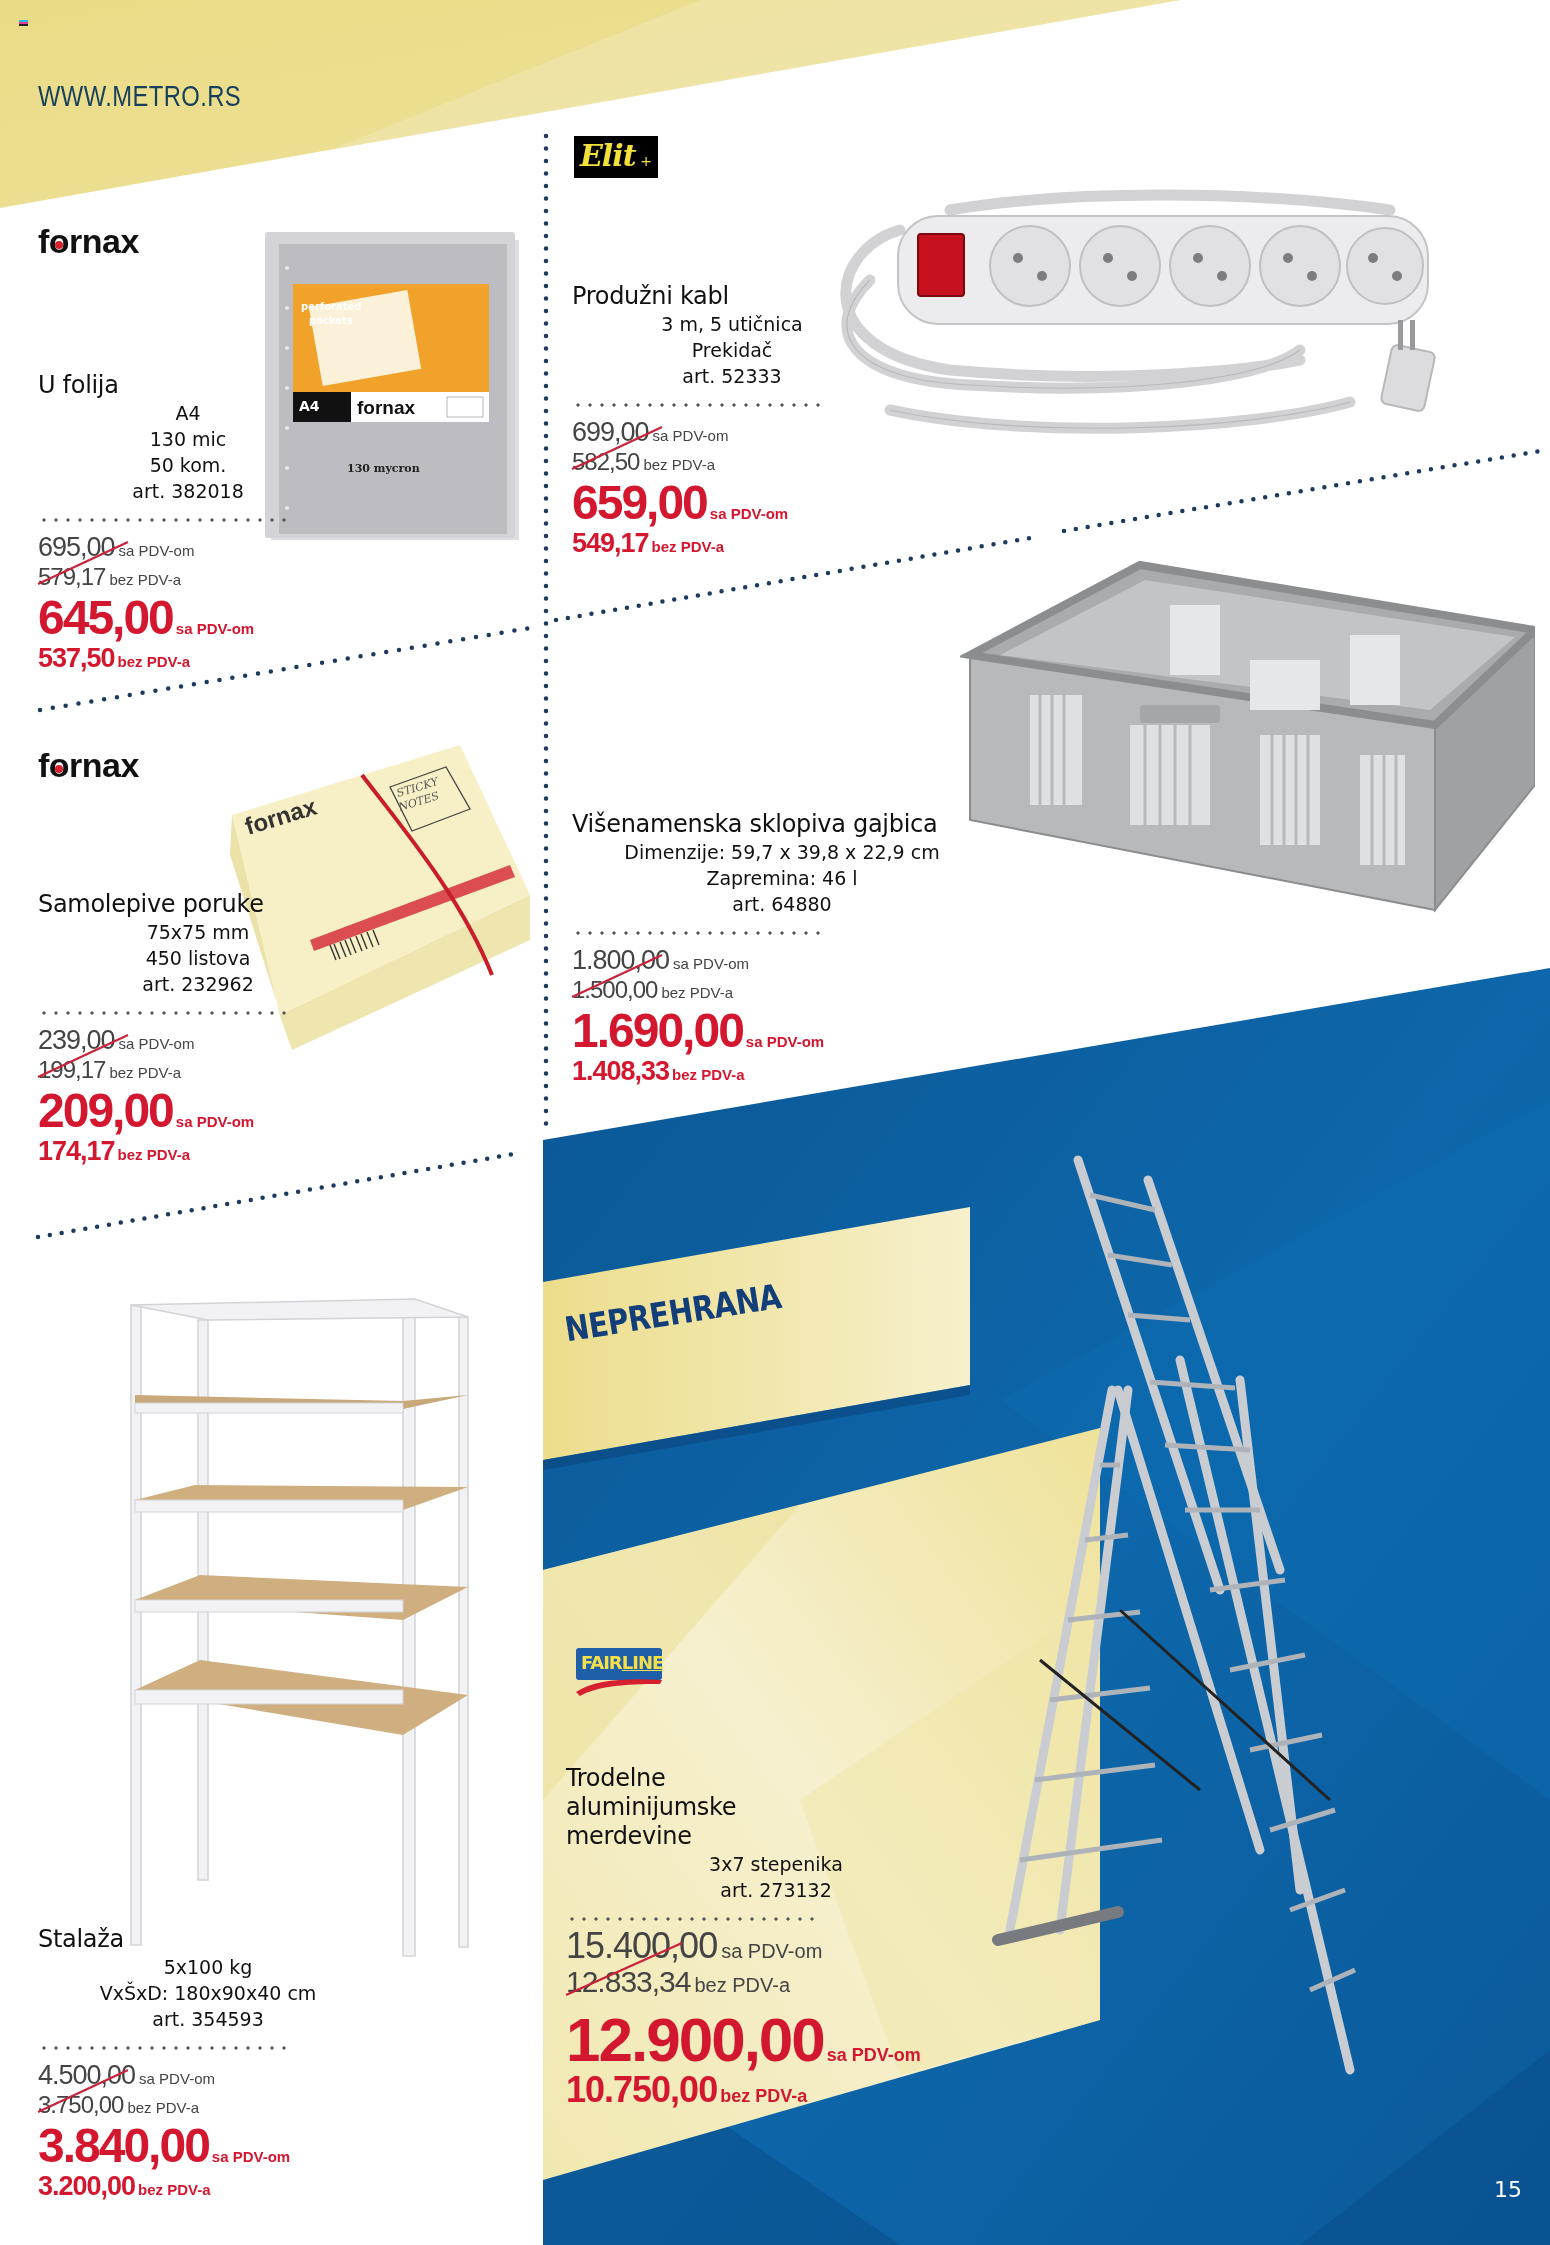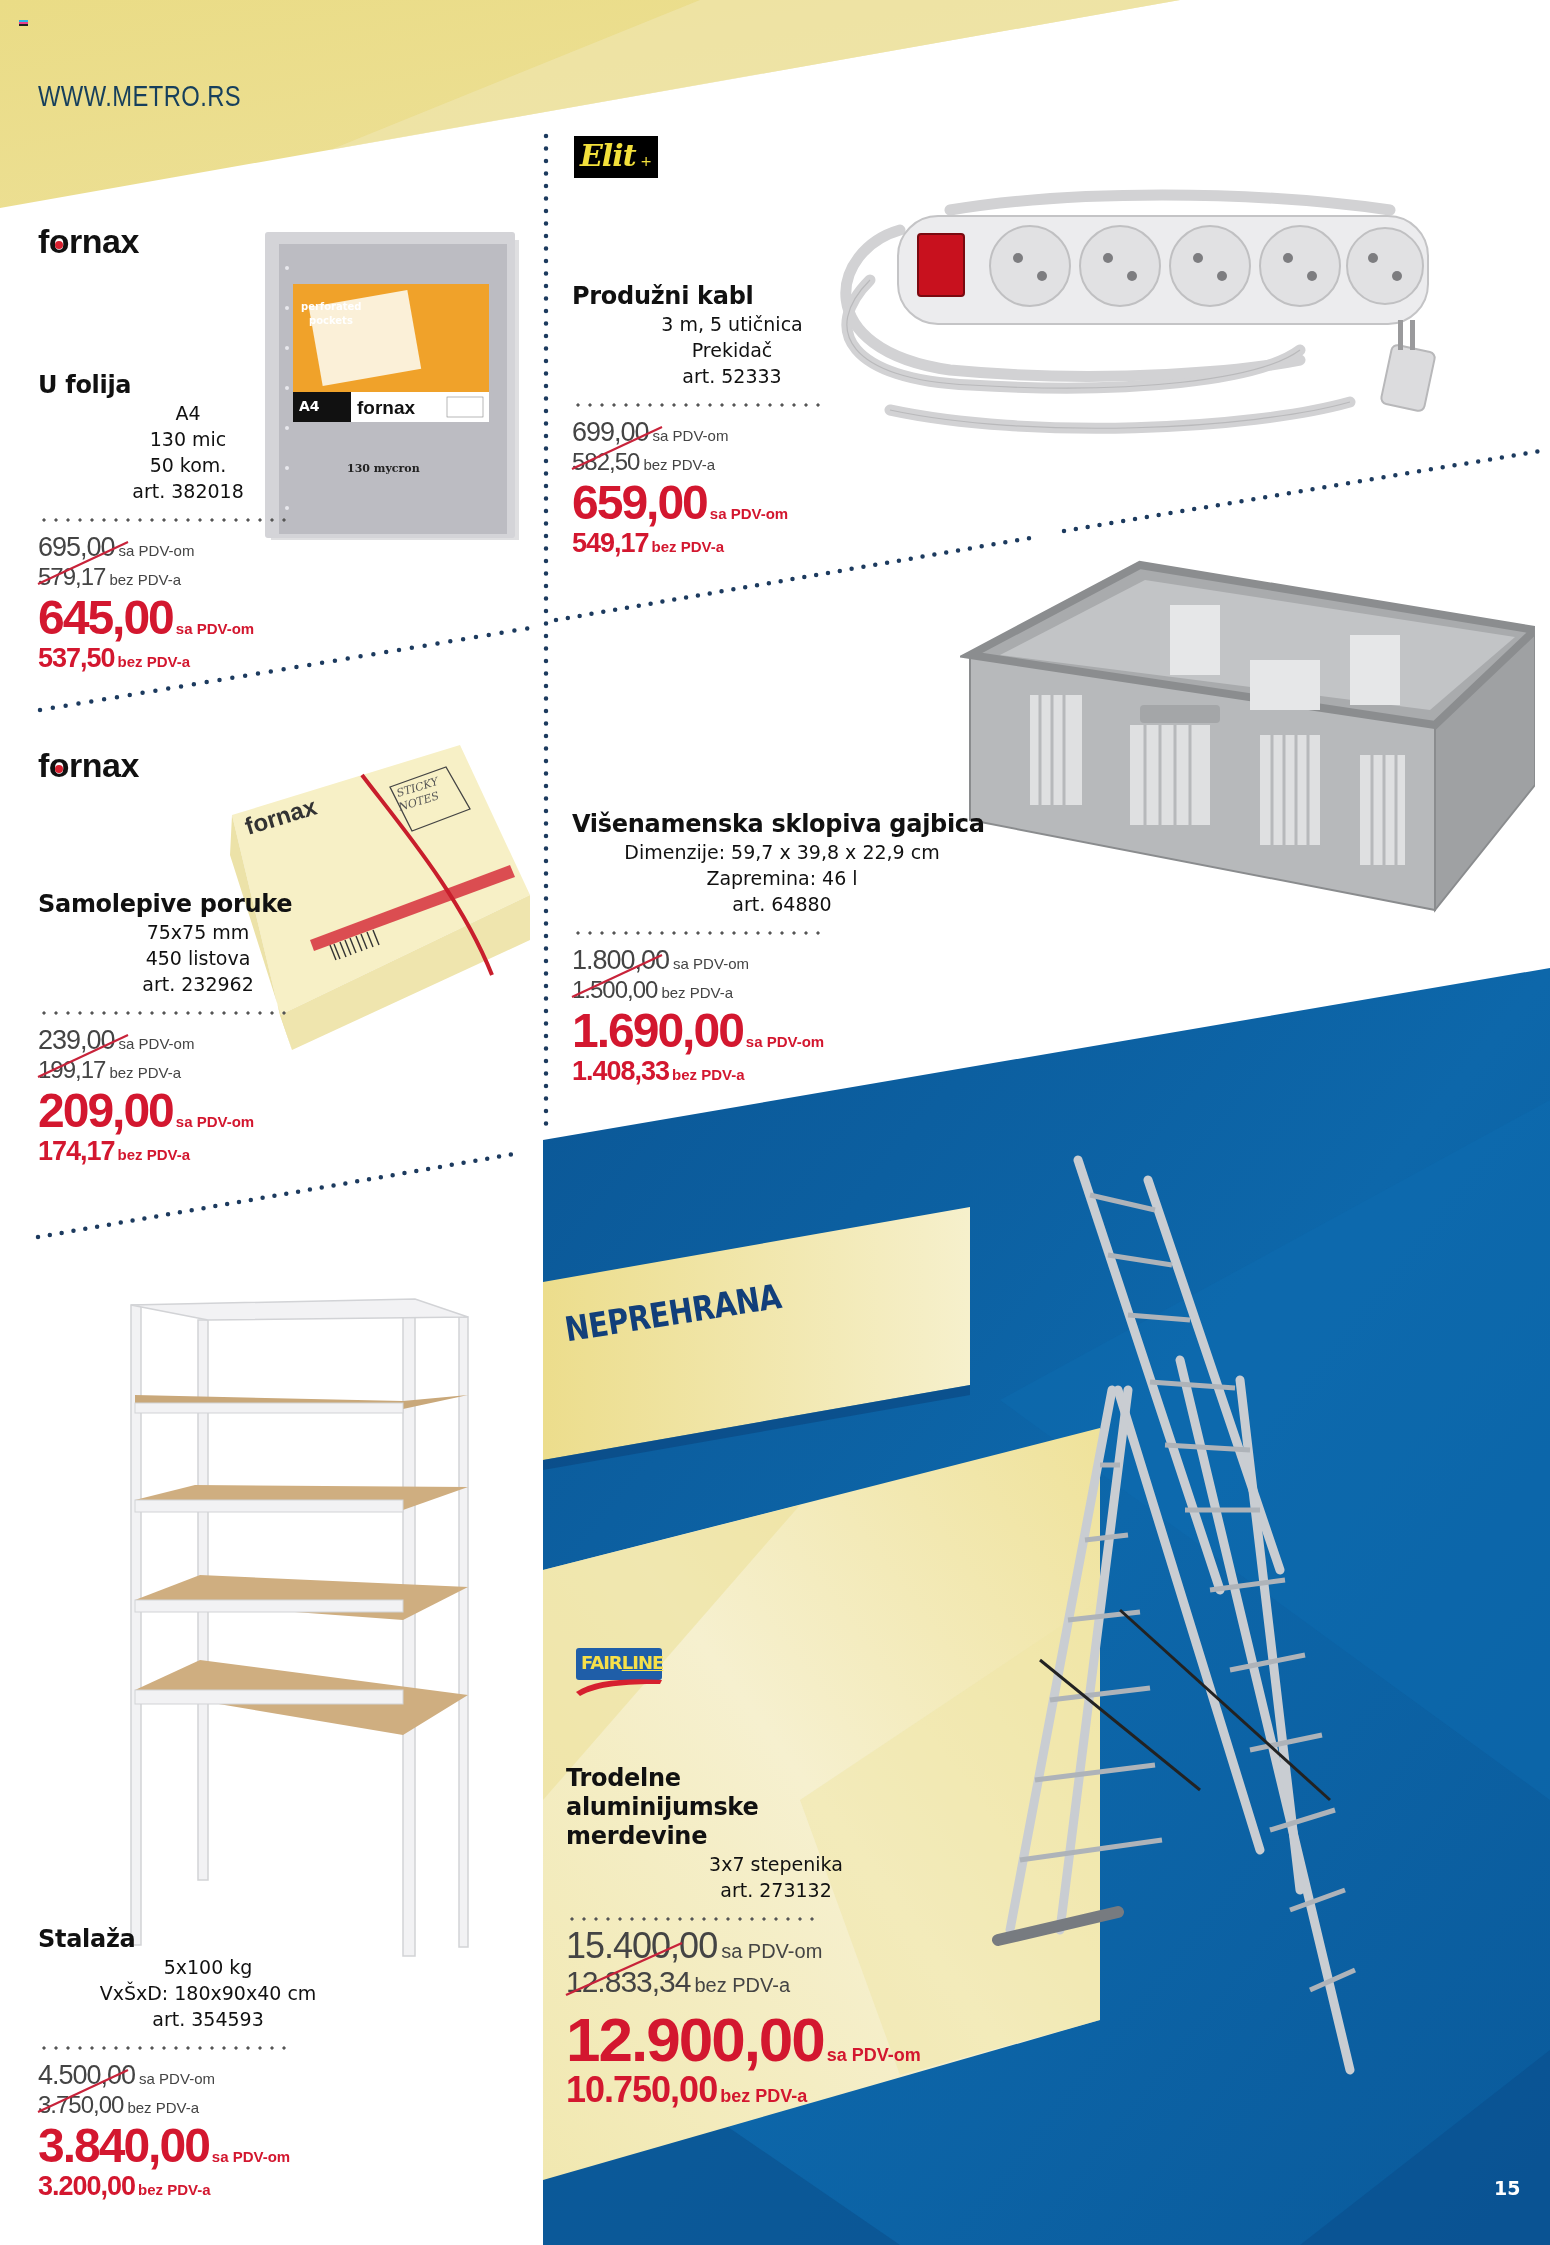--- a/index.html
+++ b/index.html
@@ -11,21 +11,21 @@
 
   .url { left: 38px; top: 80px; font-family: "Liberation Sans Narrow", "Liberation Sans", sans-serif; font-size: 29px; color: #163f5c; letter-spacing: 0.5px; transform: scaleX(0.82); transform-origin: left top; }
   .cmyk { left: 19px; top: 20px; width: 9px; height: 8px; }
   .cmyk span { display: block; height: 2px; }
 
   .brand-fornax { font-family: "Liberation Sans", sans-serif; font-size: 34px; font-weight: 700; color: #111; letter-spacing: -0.5px; }
   .brand-fornax .o { display: inline-block; position: relative; }
   .brand-fornax .dot { position: absolute; left: 50%; top: 58%; width: 8px; height: 8px; margin-left: -4px; margin-top: -4px; background: #d8202f; border-radius: 50%; }
 
   .product { position: absolute; }
-  .p-title { font-family: "DejaVu Sans", sans-serif; font-weight: 700; font-size: 24px; color: #111; line-height: 29px; letter-spacing: -0.3px; }
+  .p-title { font-family: "DejaVu Sans", sans-serif; font-weight: 400; font-size: 24px; color: #111; line-height: 29px; letter-spacing: -0.3px; }
   .p-line { font-family: "DejaVu Sans", sans-serif; font-size: 19px; color: #111; line-height: 26px; text-align: center; }
   .dots-h { height: 4px; margin: 14px 0 12px 0; background-image: radial-gradient(circle, #555 1.4px, transparent 1.8px); background-size: 12px 4px; background-repeat: repeat-x; }
 
   .old-wrap { position: relative; display: inline-block; }
   .old-row { font-family: "Liberation Sans", sans-serif; color: #444; line-height: 26px; white-space: nowrap; }
   .old-num { font-size: 27px; letter-spacing: -1px; }
   .old-num.sm { font-size: 24px; }
   .old-lbl { font-size: 15px; margin-left: 4px; }
   .strike { position: absolute; left: -2px; top: 6px; width: 100px; height: 46px; pointer-events: none; }
 
@@ -38,21 +38,21 @@
   .elit span { position: absolute; left: 6px; top: 2px; font-family: "DejaVu Serif", serif; font-style: italic; font-weight: 700; font-size: 30px; color: #f3e03b; letter-spacing: -1px; }
   .elit small { position: absolute; right: 6px; top: 17px; font-size: 14px; color: #f3e03b; font-family: "DejaVu Sans", sans-serif; }
 
   .nepre { left: 562px; top: 1310px; font-family: "DejaVu Sans", sans-serif; font-weight: 700; font-size: 34px; color: #123f7a; transform: rotate(-9deg) scaleX(0.85); transform-origin: left top; letter-spacing: -0.5px; }
 
   .fairline { left: 576px; top: 1648px; width: 86px; height: 50px; }
   .fairline .box { position: absolute; left: 0; top: 0; width: 86px; height: 32px; background: #1f5ea8; border-radius: 3px; }
   .fairline .txt { position: absolute; left: 5px; top: 4px; font-family: "DejaVu Sans", sans-serif; font-weight: 700; font-size: 18px; color: #f6e04a; letter-spacing: -1px; }
   .fairline .txt u { text-decoration: underline; }
 
-  .page-num { left: 1494px; top: 2177px; font-family: "DejaVu Sans", sans-serif; font-weight: 700; font-size: 19px; color: #ffffff; }
+  .page-num { left: 1494px; top: 2177px; font-family: "DejaVu Sans", sans-serif; font-weight: 400; font-size: 22px; color: #ffffff; }
 </style>
 </head>
 <body>
 
 <svg class="bg-svg" viewBox="0 0 1550 2245" xmlns="http://www.w3.org/2000/svg">
   <defs>
     <linearGradient id="ytop" x1="0" y1="0" x2="1" y2="1">
       <stop offset="0" stop-color="#eadc86"></stop>
       <stop offset="0.6" stop-color="#ecdf93"></stop>
       <stop offset="1" stop-color="#f3ecc0"></stop>

